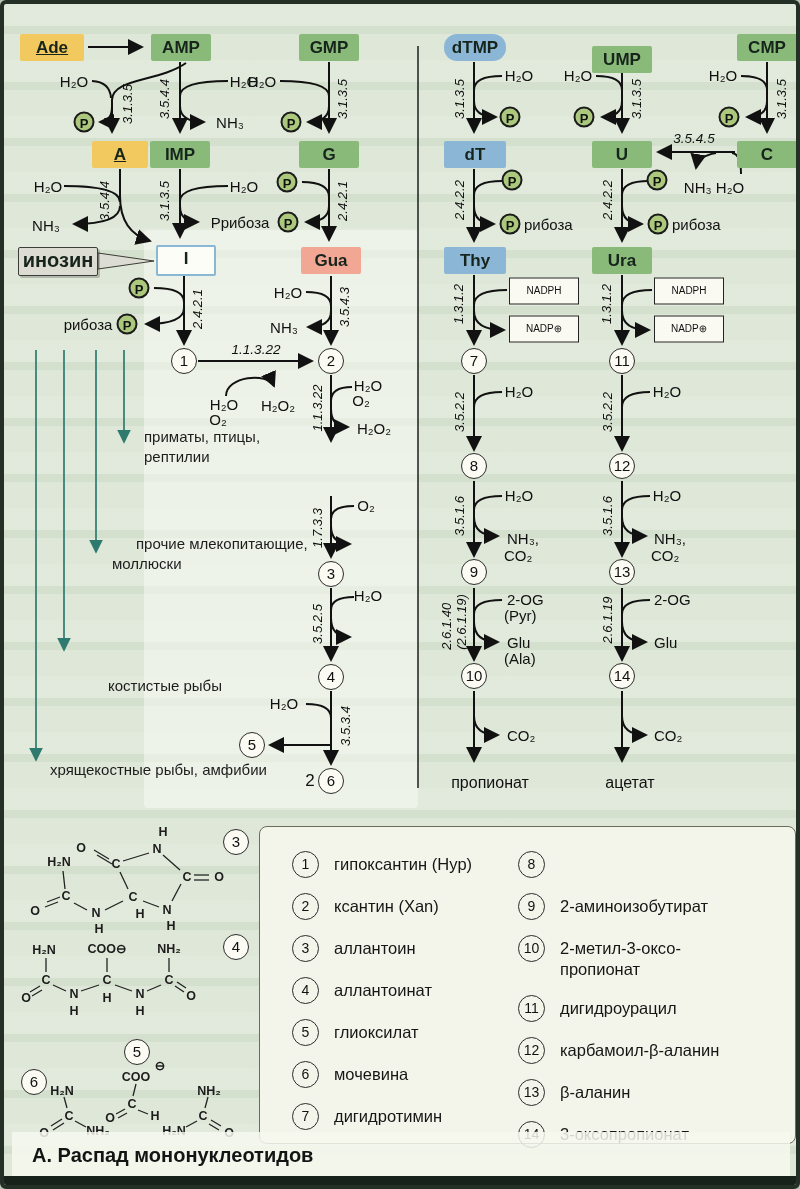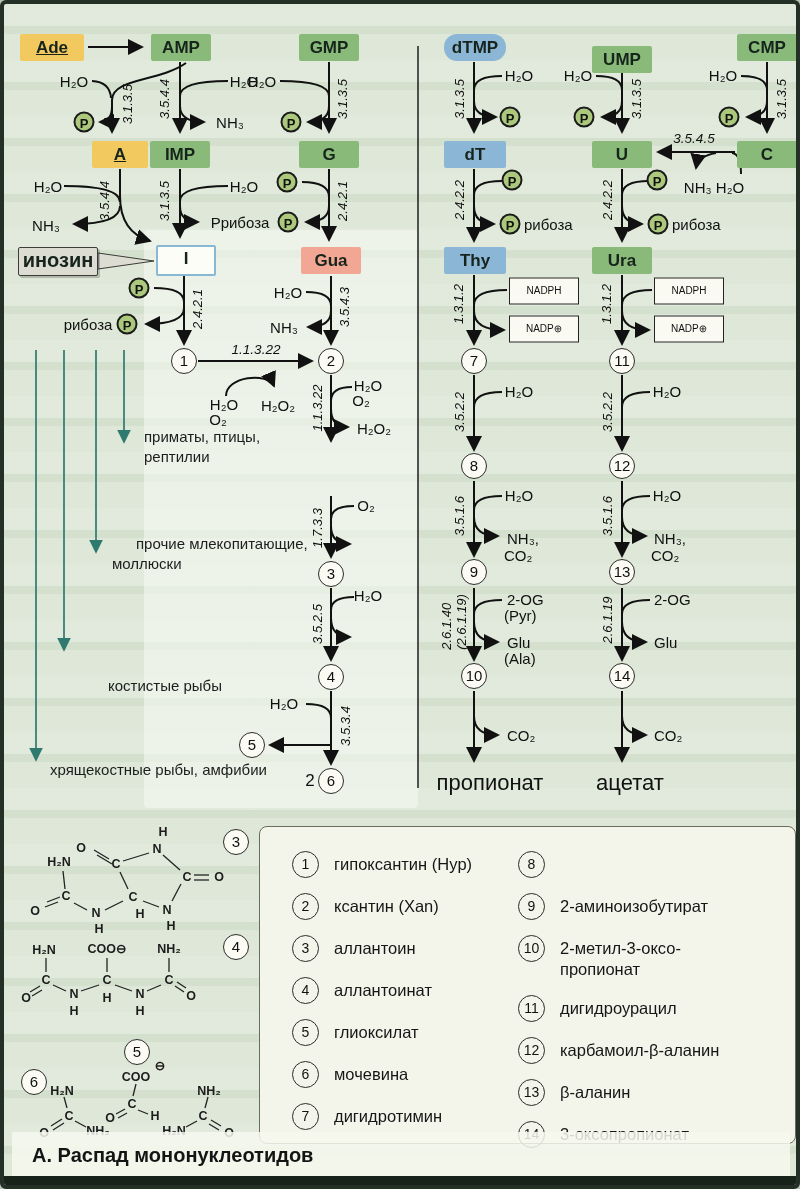--- a/index.html
+++ b/index.html
@@ -31,21 +31,21 @@
       font-size:13px;white-space:nowrap;color:#101010;}
   .ech{position:absolute;transform:translate(-50%,-50%);font-style:italic;font-size:13.5px;
       white-space:nowrap;color:#101010;}
   .pc{position:absolute;width:21px;height:21px;border-radius:50%;background:#abc87d;
       border:2px solid #1b1b1b;font-weight:bold;font-size:13px;text-align:center;line-height:20px;
       transform:translate(-50%,-50%);color:#111;box-sizing:border-box;}
   .nc{position:absolute;width:26px;height:26px;border-radius:50%;border:1.6px solid #2b2b2b;
       background:#fbfbf4;font-size:15px;text-align:center;line-height:23px;color:#111;
       transform:translate(-50%,-50%);box-sizing:border-box;}
   .sp{position:absolute;transform:translate(0,-50%);white-space:nowrap;font-size:15px;color:#1d1d1d;}
-  .prod{position:absolute;transform:translate(-50%,-50%);font-size:22px;color:#111;white-space:nowrap;}
+  .prod{position:absolute;transform:translate(-50%,-50%);font-size:16px;color:#111;white-space:nowrap;}
   
   #legend{position:absolute;left:255px;top:822px;width:537px;height:318px;background:#f4f5ea;
       border:1.6px solid #6c6c5c;border-radius:8px;box-sizing:border-box;padding:24px 0 0 32px;}
   .lg-col{position:absolute;top:24px;display:flex;flex-direction:column;}
   .lg-item{display:flex;align-items:flex-start;margin-bottom:15px;}
   .nc2{flex:none;width:27px;height:27px;border-radius:50%;border:1.5px solid #2b2b2b;
       font-size:14px;text-align:center;line-height:25px;color:#111;margin-right:15px;box-sizing:border-box;}
   .lg-label{padding-top:3px;font-size:16.5px;line-height:21px;color:#161616;max-width:200px;}
   #titlebar{position:absolute;left:8px;top:1128px;width:778px;height:44px;background:rgba(246,248,239,.85);}
   #figtitle{position:absolute;left:28px;top:1140px;font-size:20px;font-weight:bold;color:#141414;}

